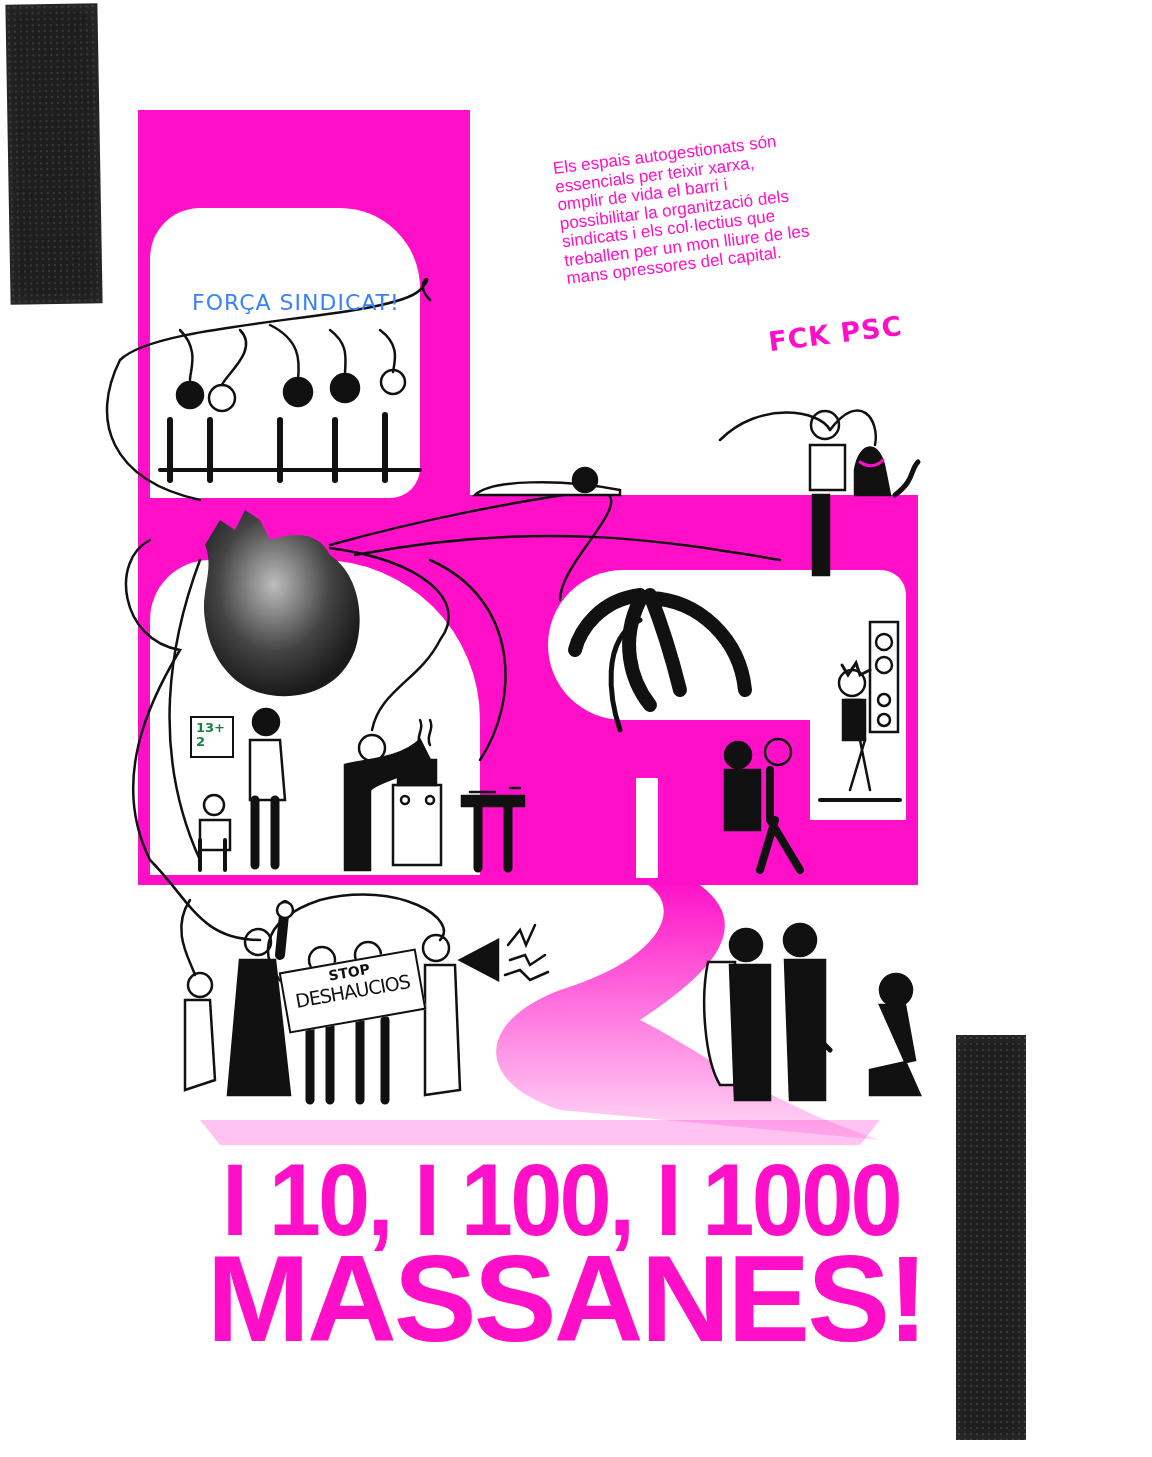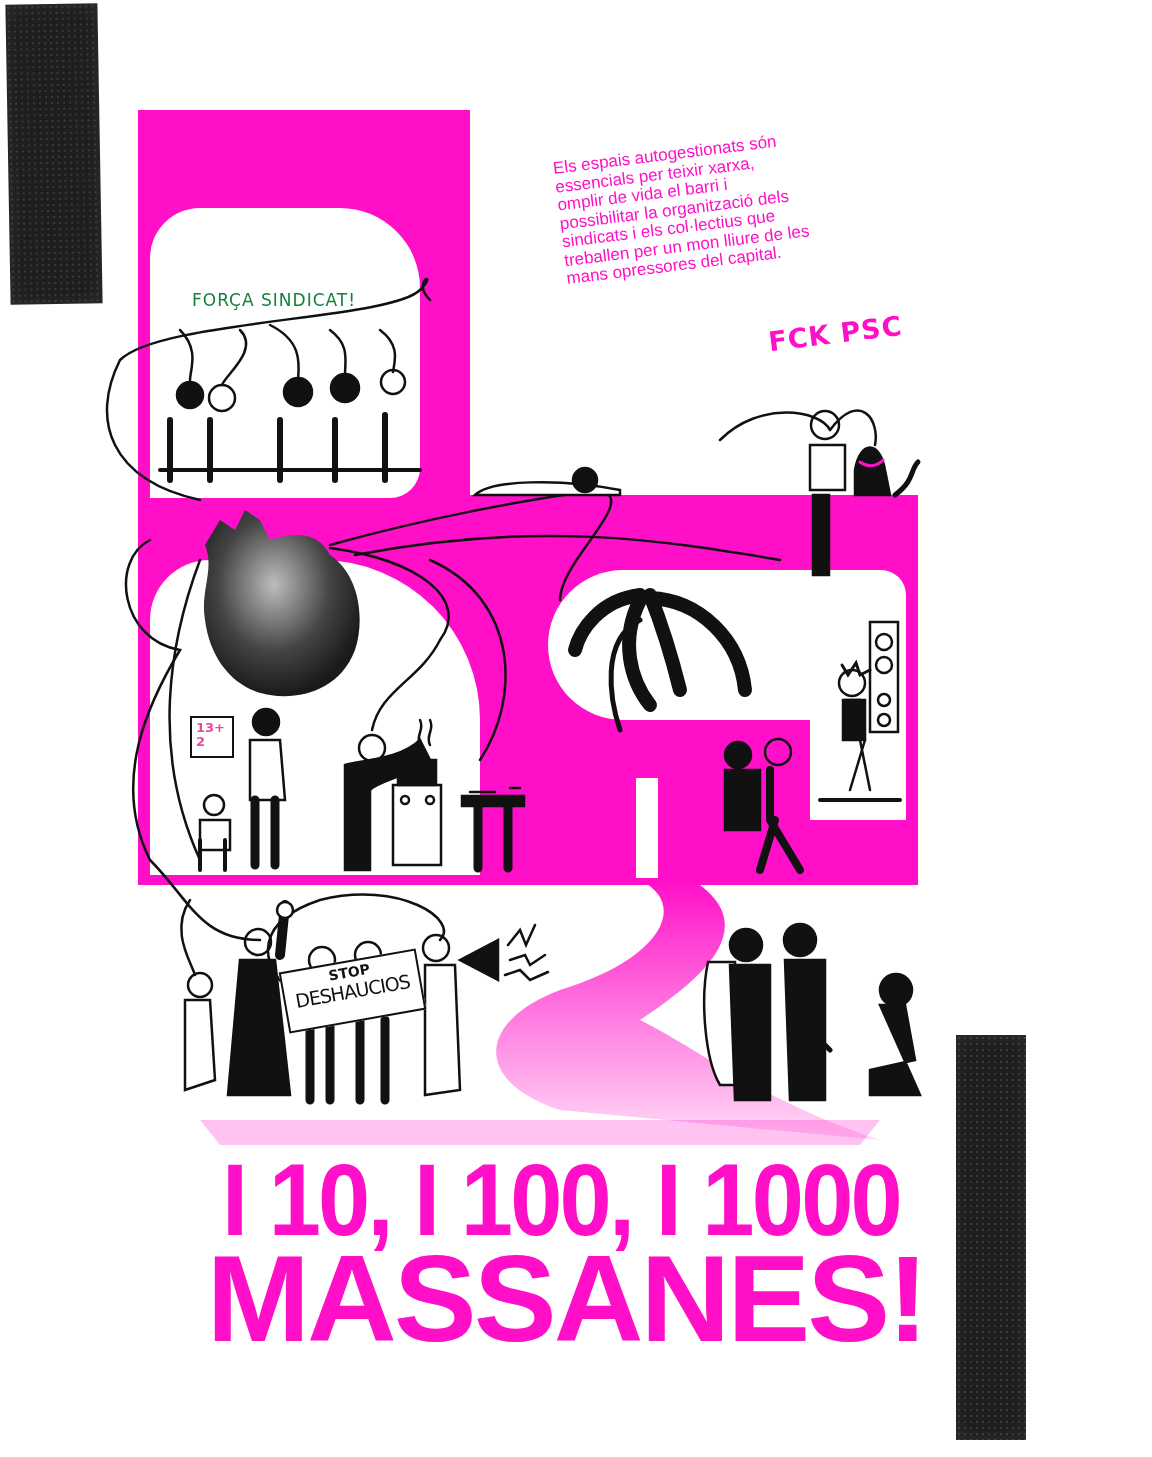--- a/index.html
+++ b/index.html
@@ -7,31 +7,31 @@
   .abs{position:absolute;}
   .pink{background:#ff10c8;}
   .tape{position:absolute;background:#1e1e1e;box-shadow:inset 0 0 18px rgba(255,255,255,0.08);
         background-image:radial-gradient(rgba(255,255,255,0.12) 1px, transparent 1.4px);background-size:6px 6px;}
   .blob{position:absolute;background:#fff;}
   .manifesto{position:absolute;left:552px;top:160px;width:360px;color:#ff10c8;font-size:17px;line-height:18.5px;
        transform:rotate(-7deg);transform-origin:left top;font-family:"Liberation Sans",sans-serif;}
   .manifesto p{margin:0;}
   .fck{position:absolute;left:768px;top:318px;color:#ff10c8;font-weight:bold;font-size:27px;transform:rotate(-7deg);
        font-family:"DejaVu Sans",sans-serif;letter-spacing:1px;}
-  .bubble-text{position:absolute;left:192px;top:290px;font-family:"DejaVu Sans",sans-serif;font-size:17px;letter-spacing:1px;color:#15803d;}
+  .bubble-text{position:absolute;left:192px;top:290px;font-family:"DejaVu Sans",sans-serif;font-size:22px;letter-spacing:1px;color:#3b82f6;}
   .headline{position:absolute;left:0;width:1152px;text-align:center;color:#ff10c8;font-family:"Liberation Sans",sans-serif;font-weight:bold;
        letter-spacing:-3px;}
   .h1{top:1152px;font-size:102px;line-height:96px;left:-15px;transform:scaleX(0.92);}
   .h2{top:1240px;font-size:122px;line-height:118px;left:-10px;transform:scaleX(1.02);}
   .banner{position:absolute;left:283px;top:960px;width:135px;height:58px;background:#fff;border:2px solid #111;transform:rotate(-10deg);
        text-align:center;font-family:"DejaVu Sans",sans-serif;color:#111;}
   .banner .stop{font-weight:bold;font-size:14px;display:block;margin-top:2px;}
   .banner .desh{font-size:19px;display:block;letter-spacing:-1px;}
   .board{position:absolute;left:190px;top:716px;width:44px;height:42px;background:#fff;border:2px solid #111;
-       font-family:"DejaVu Sans",sans-serif;font-size:13px;font-weight:bold;line-height:14px;padding:3px 0 0 4px;box-sizing:border-box;color:#ec4899;}
+       font-family:"DejaVu Sans",sans-serif;font-size:13px;font-weight:bold;line-height:14px;padding:3px 0 0 4px;box-sizing:border-box;color:#15803d;}
   svg{position:absolute;left:0;top:0;}
 </style>
 </head>
 <body>
 
 <div class="tape" style="left:8px;top:4px;width:92px;height:300px;transform:rotate(-1deg);"></div>
 <div class="tape" style="left:956px;top:1035px;width:70px;height:405px;"></div>
 
 <div class="abs pink" style="left:138px;top:110px;width:332px;height:390px;"></div>
 <div class="abs pink" style="left:138px;top:495px;width:780px;height:390px;"></div>

